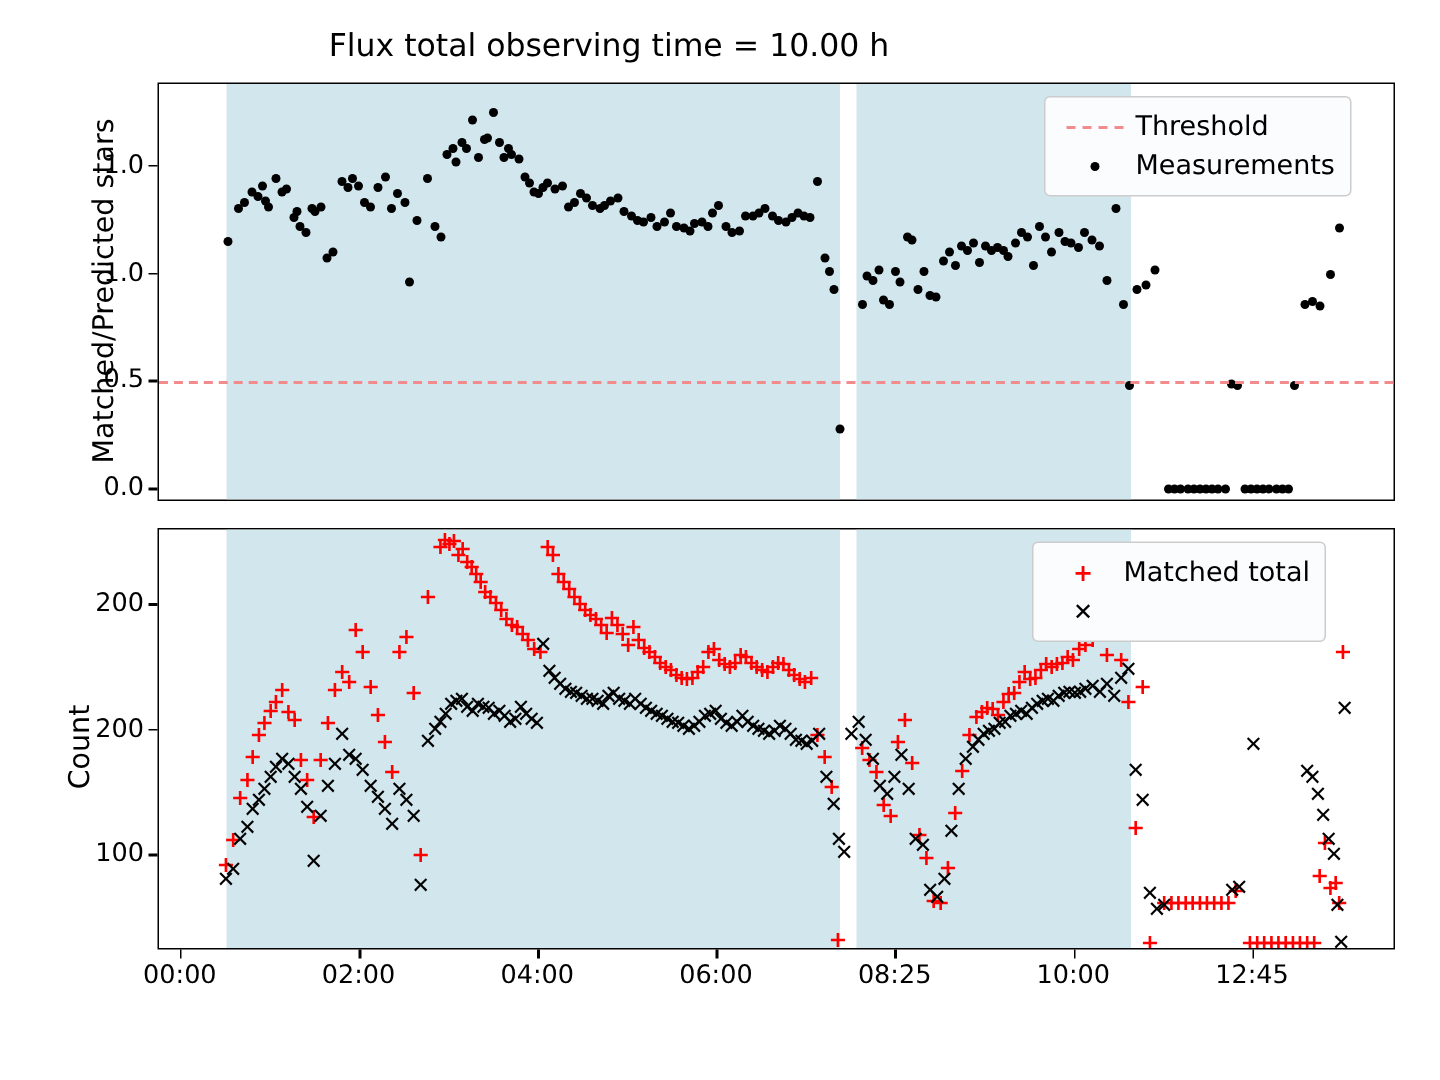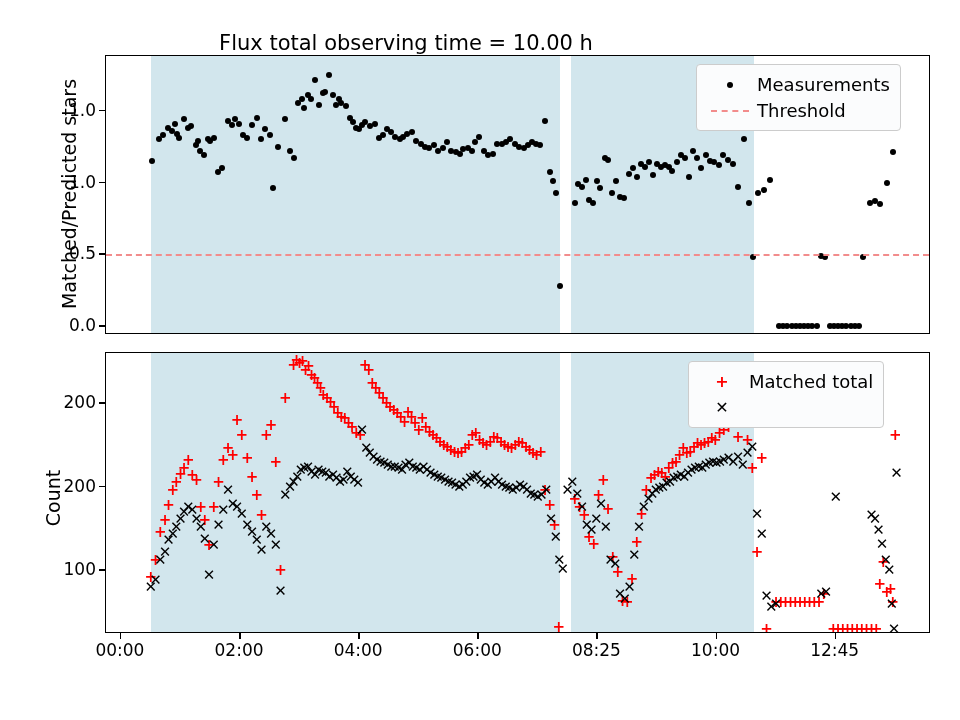--- a/index.html
+++ b/index.html
@@ -61,21 +61,21 @@
     font-size: 15px;
     font-weight: bold;
     font-family: "DejaVu Sans", "Liberation Sans", sans-serif;
   }
   .plus  { color: #ff0000; }
   .cross { color: #000000; }
 
   .title {
     position: absolute;
     left: 0;
-    top: 31px;
+    top: 18px;
     width: 812px;
     text-align: center;
     font-size: 21px;
     color: #000000;
   }
 
   .ylabel {
     position: absolute;
     transform-origin: 50% 50%;
     transform: rotate(-90deg);
@@ -732,26 +732,26 @@
       <div class="tick-mark xtick-mark" style="left: 596.426px;"></div>
       <div class="tick-label xtick-label" style="left: 596.426px;">08:25</div>
       <div class="tick-mark xtick-mark" style="left: 715.56px;"></div>
       <div class="tick-label xtick-label" style="left: 715.56px;">10:00</div>
       <div class="tick-mark xtick-mark" style="left: 834.693px;"></div>
       <div class="tick-label xtick-label" style="left: 834.693px;">12:45</div>
     </div>
 
   <div class="legend" id="legend-top">
     <div class="legend-row">
+      <span class="legend-key"><span class="key-dash"></span></span>
+      <span class="legend-label">Threshold</span>
+    </div>
+    <div class="legend-row">
       <span class="legend-key"><span class="key-dot"></span></span>
       <span class="legend-label">Measurements</span>
-    </div>
-    <div class="legend-row">
-      <span class="legend-key"><span class="key-dash"></span></span>
-      <span class="legend-label">Threshold</span>
     </div>
   </div>
 
   <div class="legend" id="legend-bottom">
     <div class="legend-row">
       <span class="legend-key plus">+</span>
       <span class="legend-label">Matched total</span>
     </div>
     <div class="legend-row">
       <span class="legend-key cross">✕</span>

